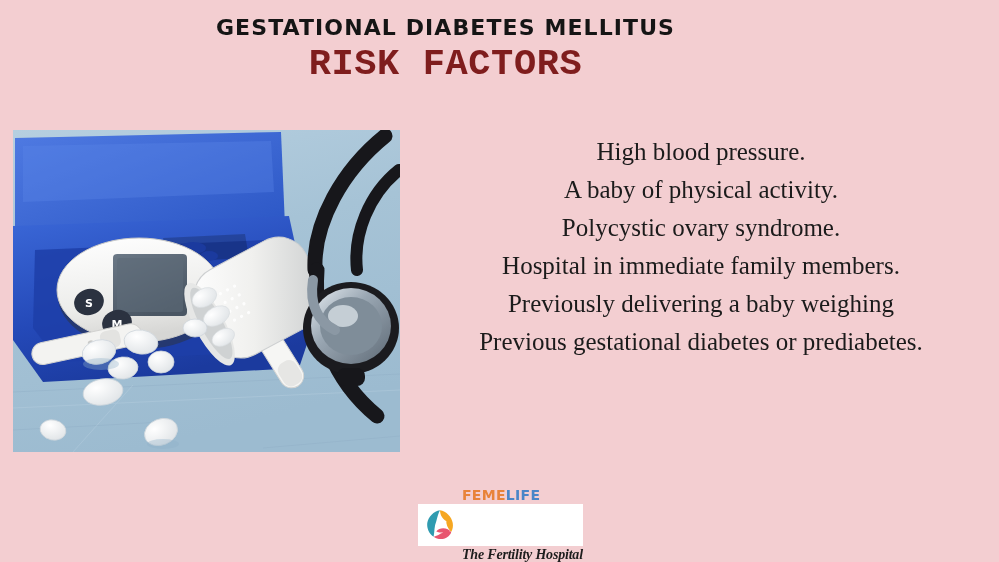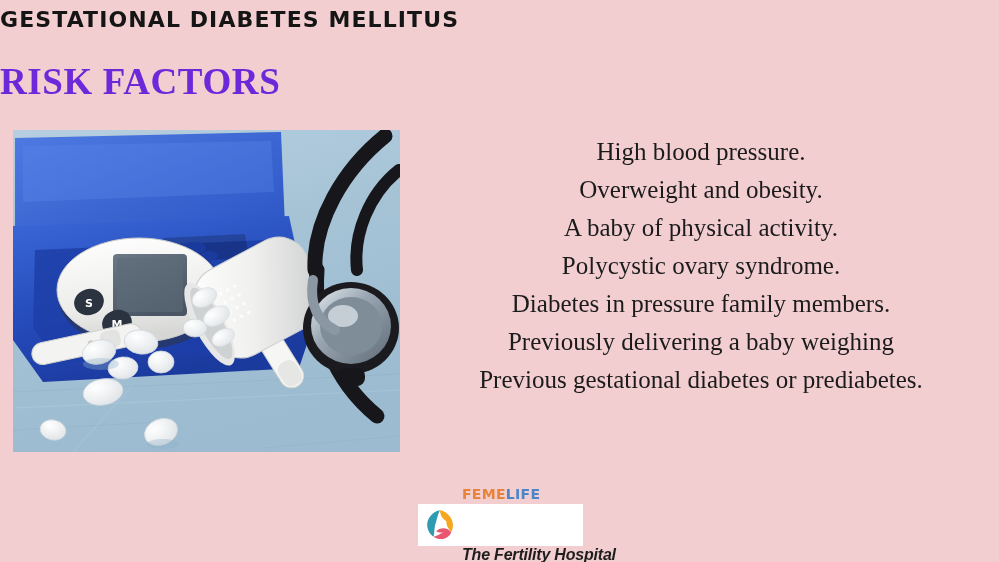--- a/index.html
+++ b/index.html
@@ -5,40 +5,39 @@
   * { margin:0; padding:0; box-sizing:border-box; }
   html, body { width:999px; height:562px; }
   body {
     background:#f3ced1;
     font-family:"Liberation Sans", sans-serif;
     position:relative;
     overflow:hidden;
   }
 
   
-  .heading-block { position:absolute; left:0; top:0; width:891px; text-align:left; }
+  .heading-block { position:absolute; left:0; top:8px; width:891px; text-align:center; }
 
   .kicker {
     margin-top:6px;
     font-family:"DejaVu Sans", sans-serif;
     font-size:22px;
     font-weight:700;
     letter-spacing:1.1px;
     color:#151515;
     text-transform:uppercase;
     line-height:1.25;
   }
 
   .main-title {
-    margin-top:26px;
-    font-family:Liberation Serif, serif;
+    font-family:Liberation Mono, monospace;
     font-size:37px;
     font-weight:700;
     letter-spacing:0.6px;
-    color:#6d28d9;
+    color:#7f1d1d;
     line-height:1.2;
   }
 
   
   .photo {
     position:absolute;
     left:13px; top:130px;
     width:387px; height:322px;
     overflow:hidden;
     background:#a9c3d6;
@@ -79,24 +78,24 @@
     font-family:"DejaVu Sans", sans-serif;
     font-size:14px;
     font-weight:700;
     letter-spacing:0.3px;
     white-space:nowrap;
   }
   .logo-word .w1 { color:#e8833a; }
   .logo-word .w2 { color:#4a86c8; }
   .logo-tagline {
     margin-top:2px;
-    font-family:Liberation Sans, sans-serif;
+    font-family:Liberation Serif, serif;
     font-style:italic;
     font-weight:700;
-    font-size:16px;
+    font-size:14px;
     color:#1d1d1d;
     white-space:nowrap;
     letter-spacing:-0.2px;
   }
 </style>
 </head>
 <body>
 
 <div class="heading-block">
   <div class="kicker">GESTATIONAL DIABETES MELLITUS</div>
@@ -253,24 +252,23 @@
     </g>
     <g fill="#8fb0c8" opacity="0.35">
       <ellipse cx="88" cy="234" rx="18" ry="6"></ellipse>
       <ellipse cx="150" cy="314" rx="16" ry="5"></ellipse>
     </g>
   </svg>
 </div>
 
 <div class="risk-list">
   <div class="risk-line">High blood pressure.</div>
-  <div class="risk-line">Overweight and obesity.</div>
   <div class="risk-line">A baby of physical activity.</div>
   <div class="risk-line">Polycystic ovary syndrome.</div>
-  <div class="risk-line">Diabetes in pressure family members.</div>
+  <div class="risk-line">Hospital in immediate family members.</div>
   <div class="risk-line">Previously delivering a baby weighing</div>
   <div class="risk-line">Previous gestational diabetes or prediabetes.</div>
 </div>
 
 <div class="logo-box">
   <div class="logo-mark">
     <svg viewBox="0 0 64 64">
       <path d="M32 4 C44 6 54 16 56 28 C46 28 38 22 34 14 C33 11 32 7 32 4 Z
                M56 28 C57 34 56 40 53 45 C46 38 43 30 44 22 C49 23 54 25 56 28 Z" fill="#f6a721"></path>
       <path d="M32 4 C20 6 10 16 8 28 C7 38 11 48 20 54 C22 44 21 34 25 25 C27 17 29 9 32 4 Z" fill="#2f9bb0"></path>

